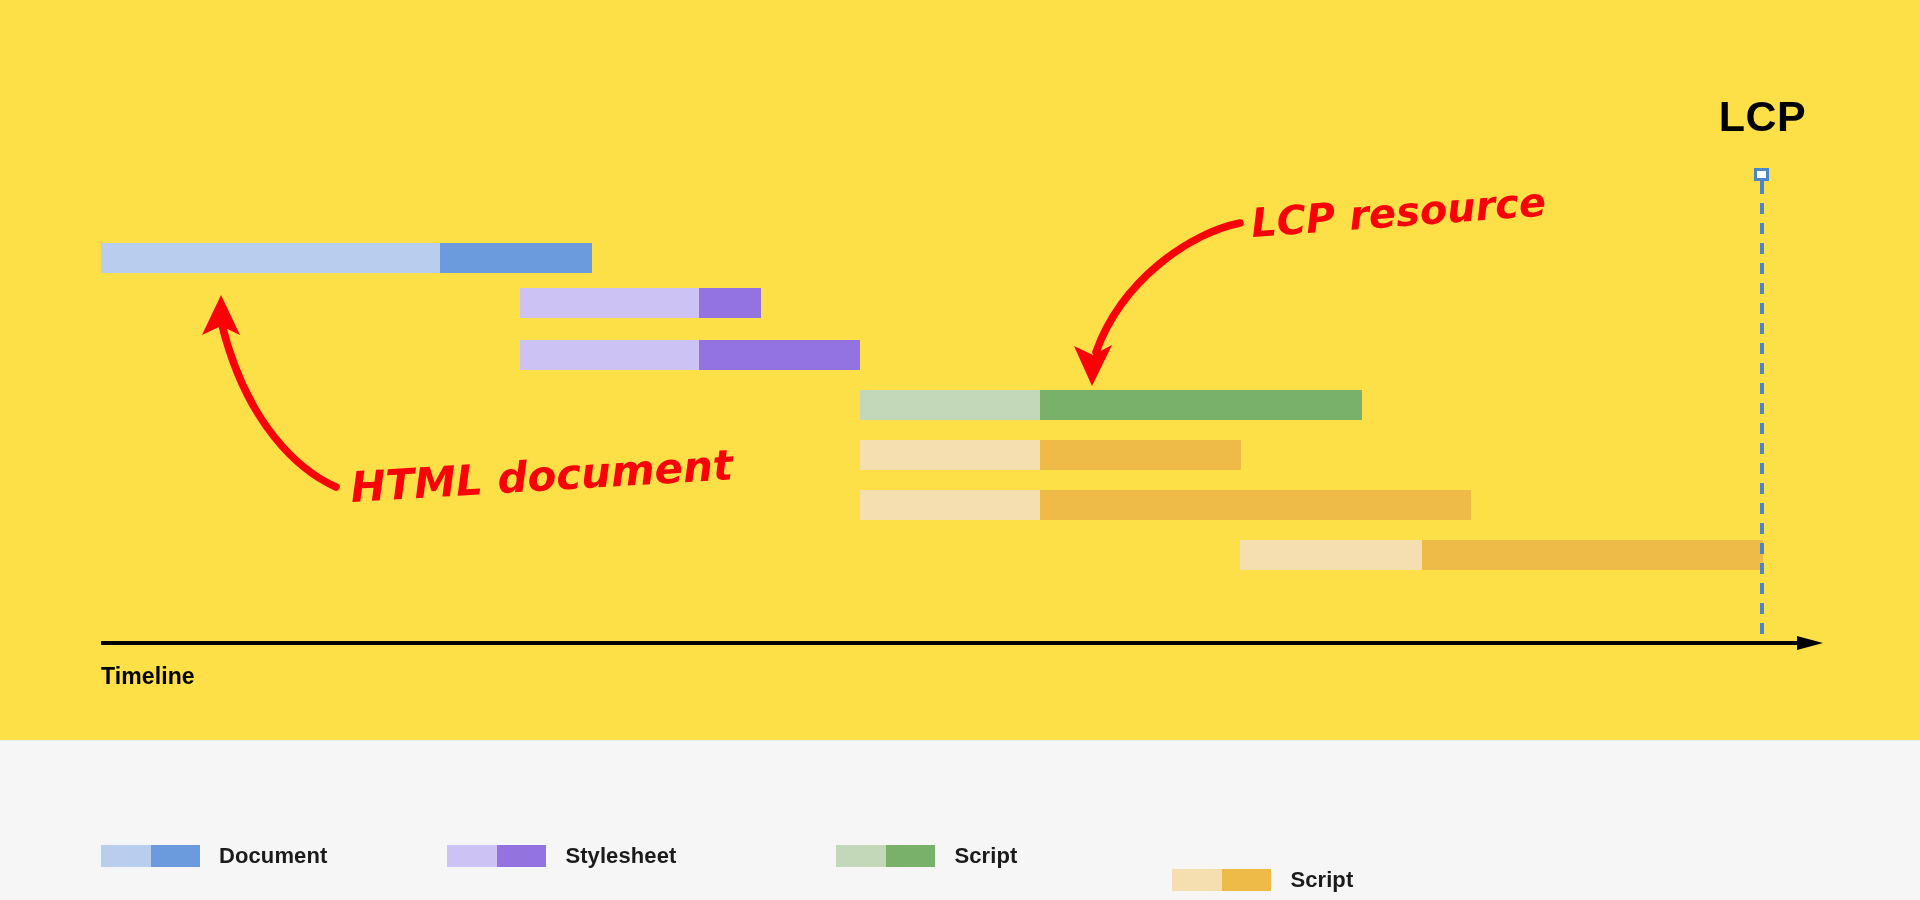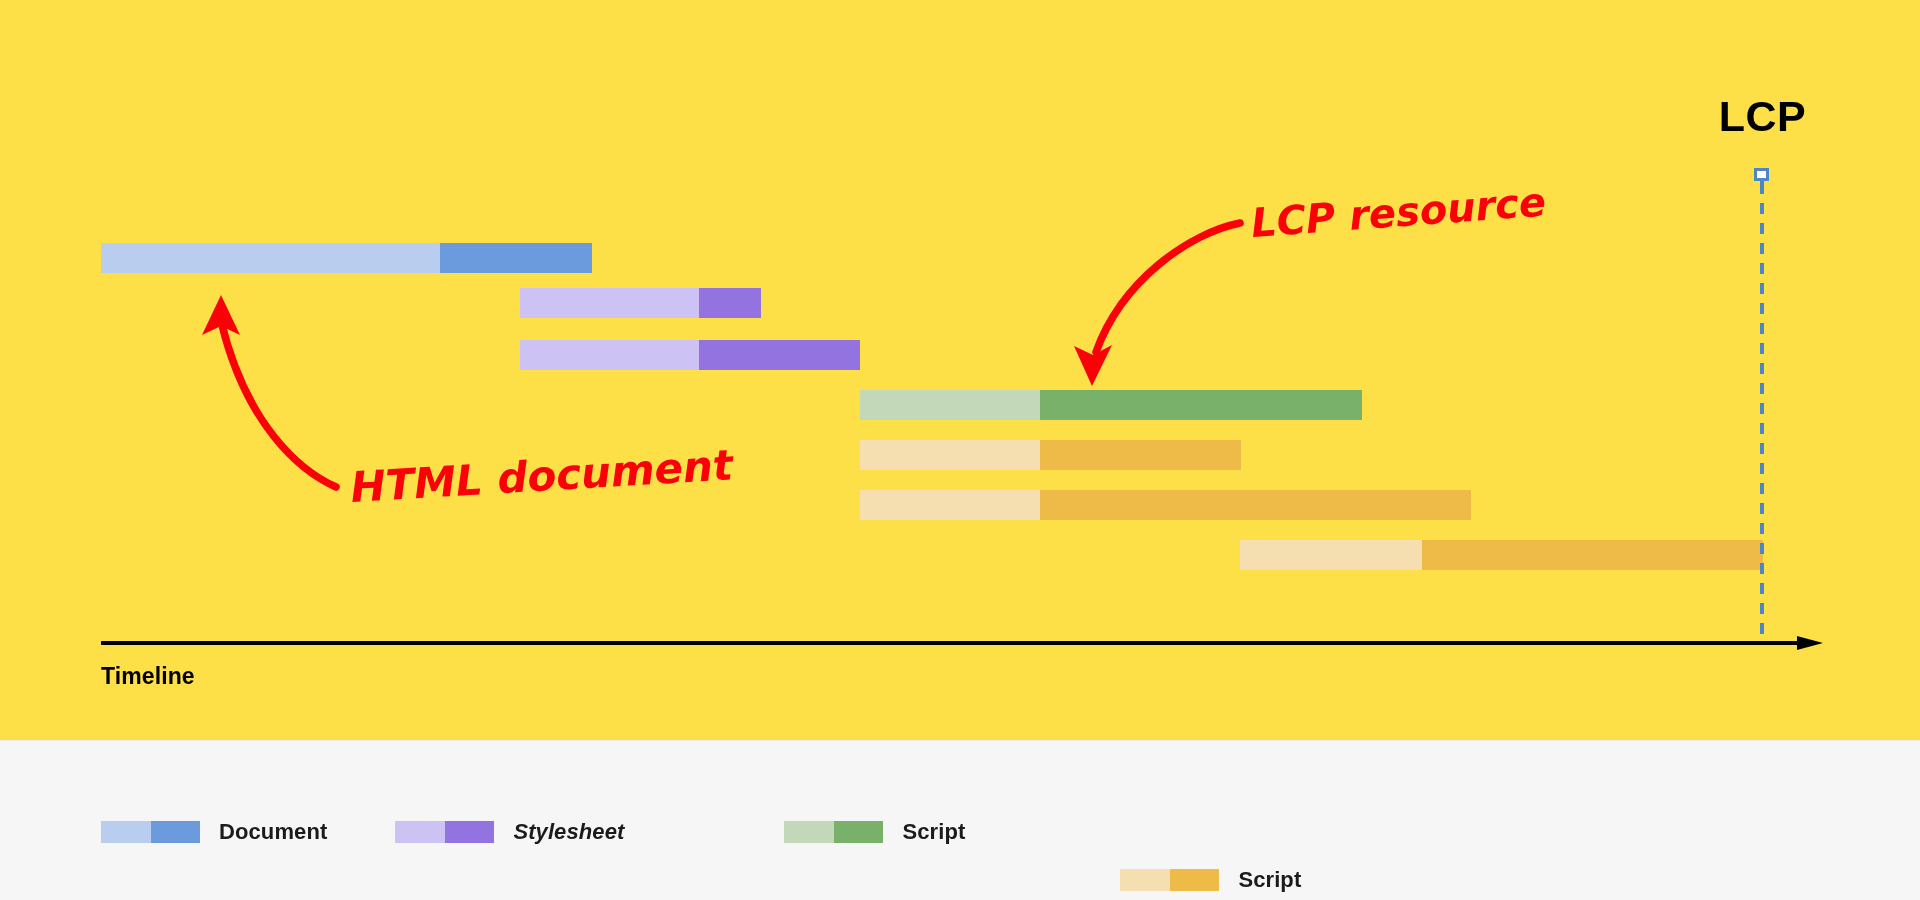--- a/index.html
+++ b/index.html
@@ -65,21 +65,21 @@
 
   .annotation-arrow { position: absolute; overflow: visible; }
   #arrow-html-doc { left: 180px; top: 285px; }
   #arrow-lcp-res  { left: 1060px; top: 200px; }
 
   
   #legend-panel {
     position: absolute; left: 0; top: 740px; width: 1920px; height: 160px;
     background: #f6f6f6; border-top: 1px solid #ececec;
   }
-  #legend-row { position: absolute; left: 101px; top: 78px; display: flex; align-items: flex-start; }
+  #legend-row { position: absolute; left: 101px; top: 78px; display: flex; align-items: center; }
   .legend-item { display: flex; align-items: center; }
   .legend-swatch { width: 99px; height: 22px; display: flex; margin-right: 19px; }
   .legend-swatch .sw { height: 100%; width: 50%; }
   .legend-label { font-size: 22px; font-weight: 700; color: #1b1b1b; letter-spacing: .1px; }
 </style>
 </head>
 <body>
 
 <div id="root">
 
@@ -145,21 +145,21 @@
 
   <div id="legend-panel">
     <div id="legend-row">
         <div class="legend-item">
           <div class="legend-swatch">
             <div class="sw" style="background: rgb(185, 205, 239);"></div>
             <div class="sw" style="background: rgb(108, 155, 221);"></div>
           </div>
           <span class="legend-label">Document</span>
         </div>
-        <div class="legend-item" style="margin-left: 68px; font-style: italic;">
+        <div class="legend-item" style="margin-left: 120px;">
           <div class="legend-swatch">
             <div class="sw" style="background: rgb(205, 194, 244);"></div>
             <div class="sw" style="background: rgb(146, 115, 224);"></div>
           </div>
           <span class="legend-label">Stylesheet</span>
         </div>
         <div class="legend-item" style="margin-left: 160px;">
           <div class="legend-swatch">
             <div class="sw" style="background: rgb(194, 216, 185);"></div>
             <div class="sw" style="background: rgb(121, 177, 107);"></div>

